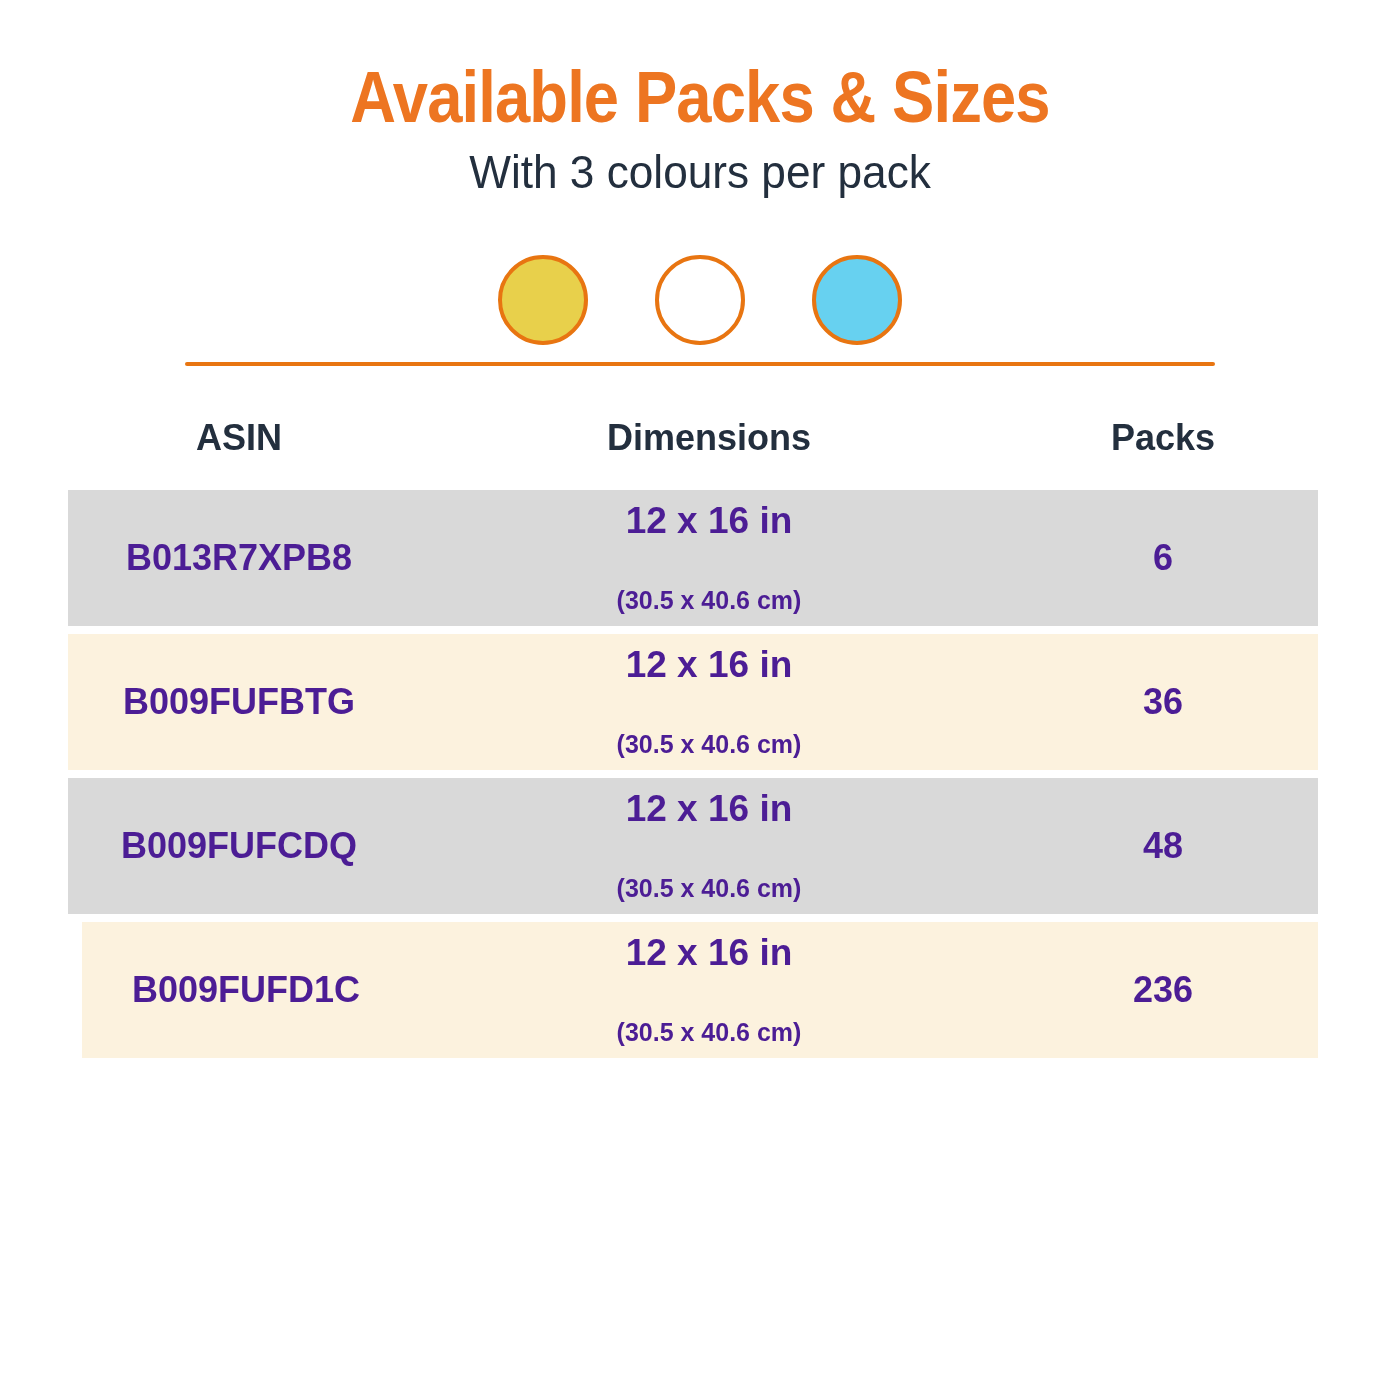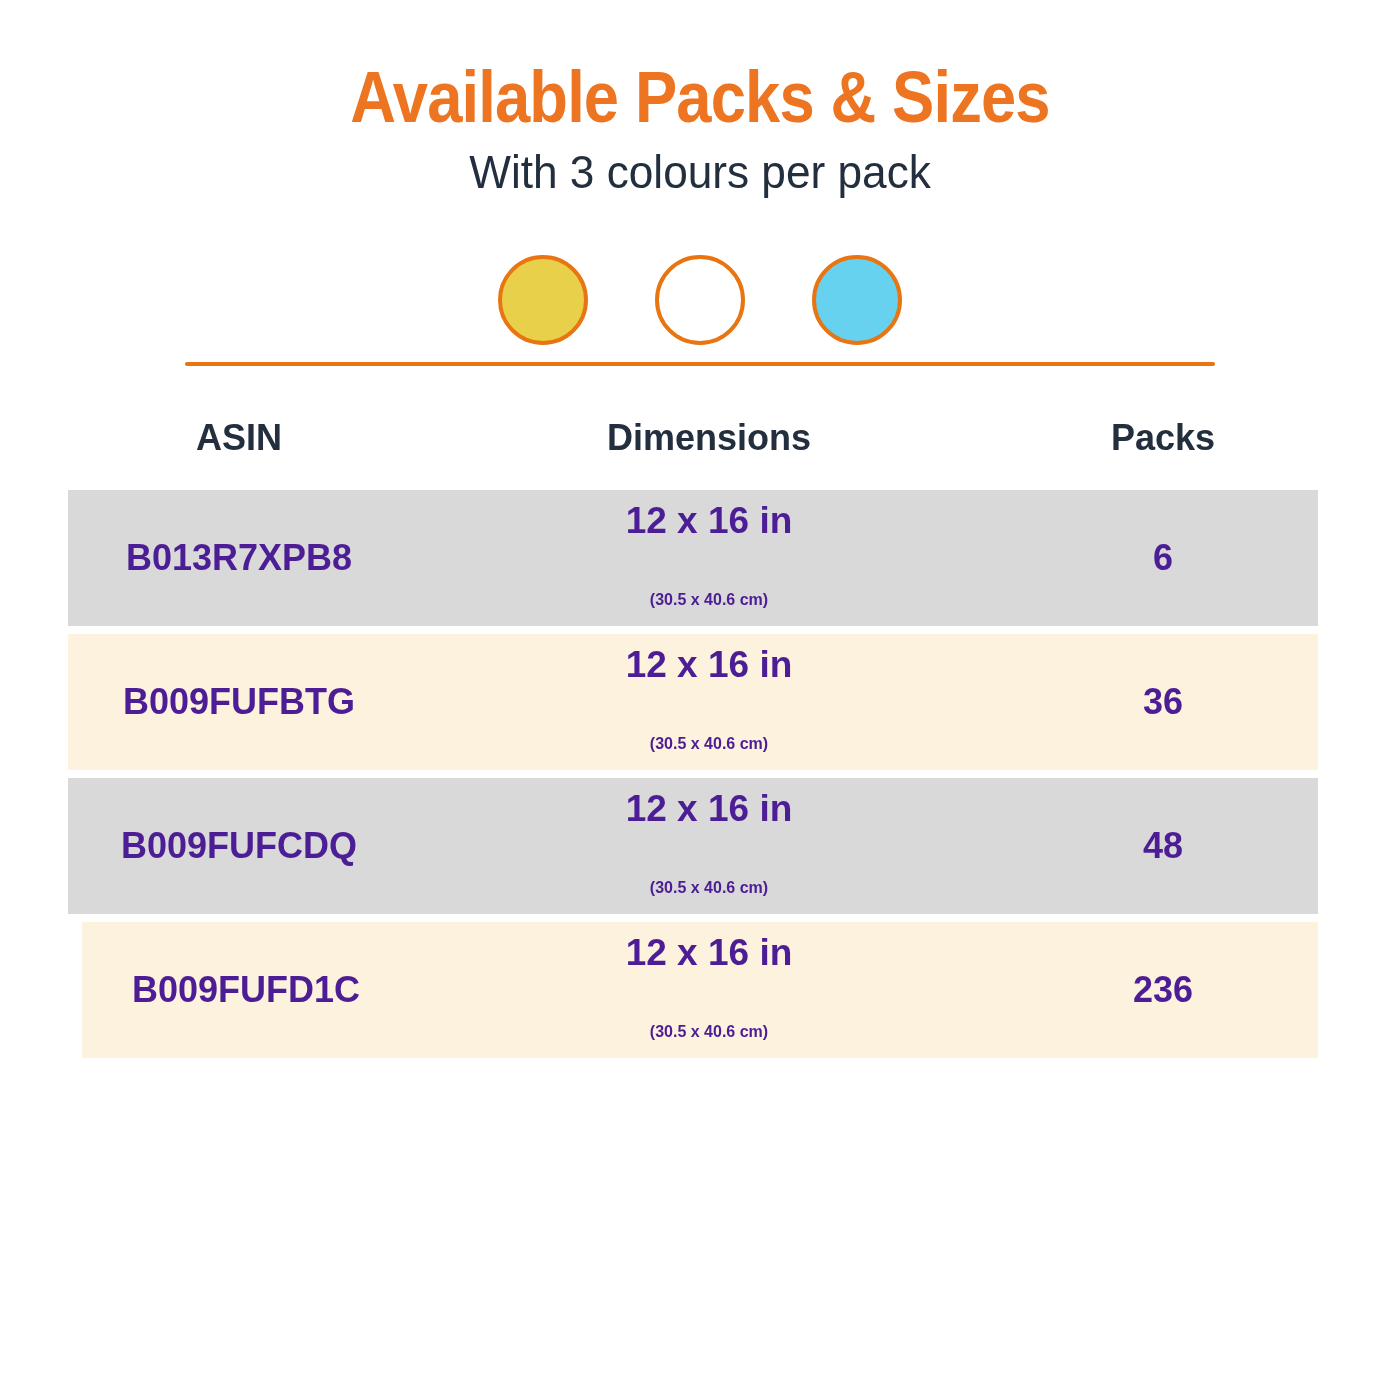--- a/index.html
+++ b/index.html
@@ -109,21 +109,21 @@
     color: #4c1d95;
     font-weight: 700;
     font-size: 36px;
     text-align: center;
   }
   .dim-main {
     font-size: 37px;
     line-height: 44px;
   }
   .dim-sub {
-    font-size: 16px;
+    font-size: 25px;
     line-height: 34px;
     margin-top: 40px;
   }
 </style>
 </head>
 <body>
 
 <div class="canvas">
 
   <h1 class="title" style="color: rgb(237, 117, 33);">Available Packs &amp; Sizes</h1>

